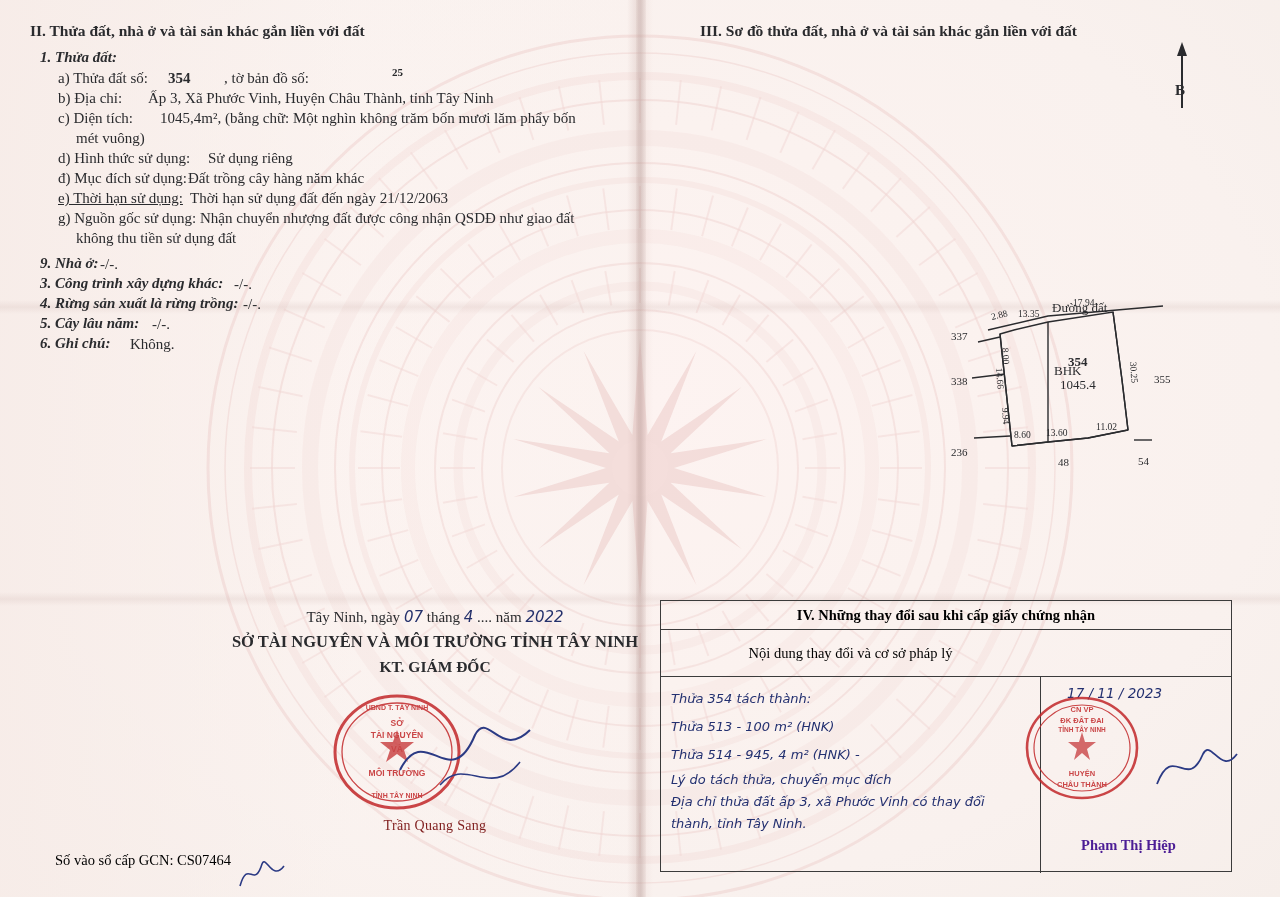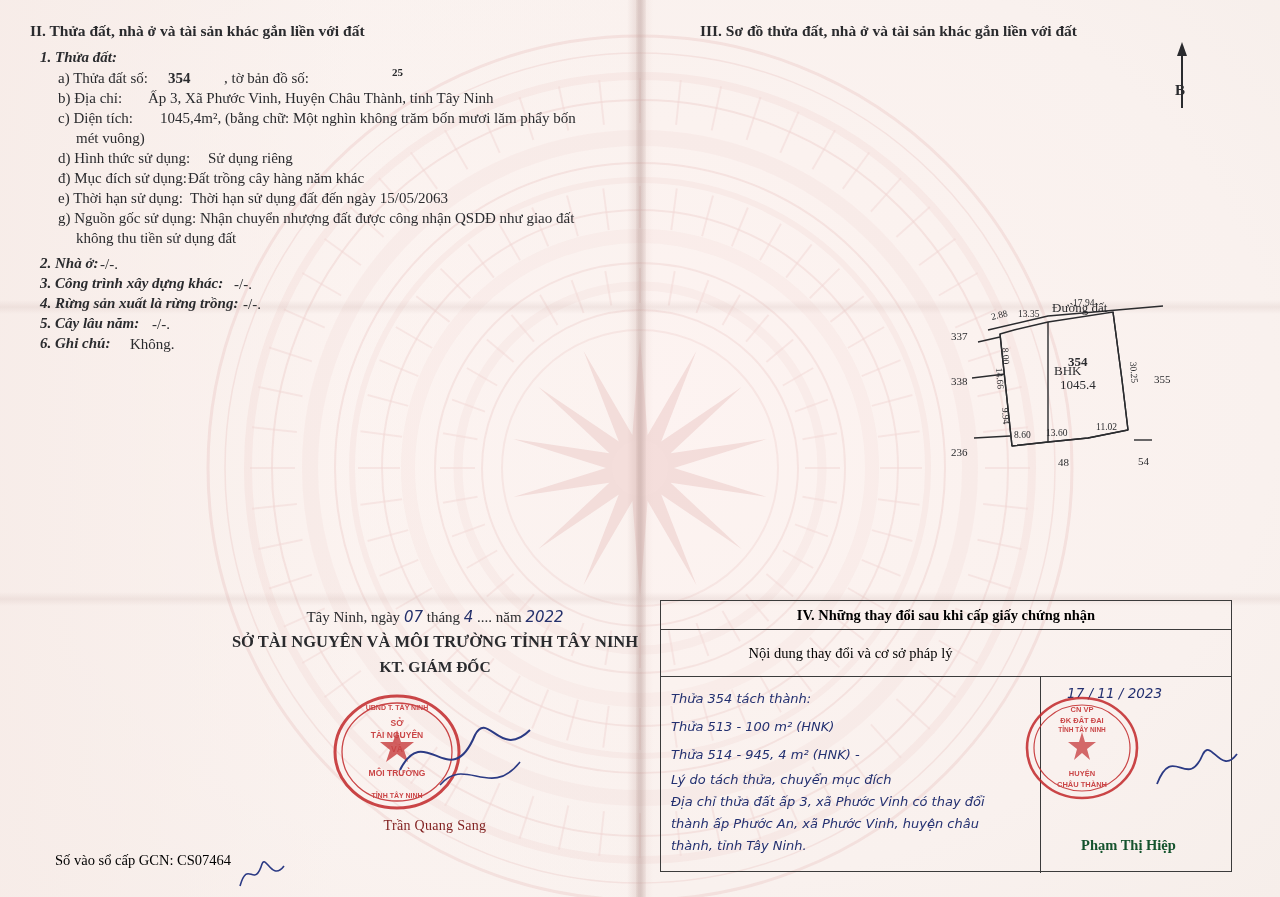--- a/index.html
+++ b/index.html
@@ -174,21 +174,21 @@
     left: 26px; top: 8px;
     font-family: "DejaVu Sans", sans-serif;
     color: #233070;
     font-style: italic;
     font-size: 13.5px;
   }
   .hand-sign {
     position: absolute;
     left: 40px; top: 160px;
     font-weight: bold;
-    color: #14532d;
+    color: #4c1d95;
     font-size: 14.5px;
     font-family: "Liberation Serif", serif;
   }
   .footer-left {
     position: absolute;
     left: 55px;
     top: 852px;
     font-size: 14.5px;
   }
   .ink {
@@ -399,28 +399,28 @@
   <div class="txt line" style="left:58px; top:110px;">c) Diện tích:</div>
   <div class="txt line" style="left:160px; top:110px;">1045,4m², (bằng chữ: Một nghìn không trăm bốn mươi lăm phẩy bốn</div>
   <div class="txt line" style="left:76px; top:130px;">mét vuông)</div>
 
   <div class="txt line" style="left:58px; top:150px;">d) Hình thức sử dụng:</div>
   <div class="txt line" style="left:208px; top:150px;">Sử dụng riêng</div>
 
   <div class="txt line" style="left:58px; top:170px;">đ) Mục đích sử dụng:</div>
   <div class="txt line" style="left:188px; top:170px;">Đất trồng cây hàng năm khác</div>
 
-  <div class="txt line" style="left:58px; top:190px;">e) Thời hạn sử dụng:</div>
-  <div class="txt line" style="left:190px; top:190px;">Thời hạn sử dụng đất đến ngày 15/05/2063</div>
+  <div class="txt line" style="left:58px; top:190px;text-decoration:underline;">e) Thời hạn sử dụng:</div>
+  <div class="txt line" style="left:190px; top:190px;">Thời hạn sử dụng đất đến ngày 21/12/2063</div>
 
   <div class="txt line" style="left:58px; top:210px;">g) Nguồn gốc sử dụng:</div>
   <div class="txt line" style="left:200px; top:210px;">Nhận chuyển nhượng đất được công nhận QSDĐ như giao đất</div>
   <div class="txt line" style="left:76px; top:230px;">không thu tiền sử dụng đất</div>
 
-  <div class="txt sec-it" style="left:40px; top:255px;">2. Nhà ở:</div>
+  <div class="txt sec-it" style="left:40px; top:255px;">9. Nhà ở:</div>
   <div class="txt line" style="left:100px; top:256px;">-/-.</div>
 
   <div class="txt sec-it" style="left:40px; top:275px;">3. Công trình xây dựng khác:</div>
   <div class="txt line" style="left:234px; top:276px;">-/-.</div>
 
   <div class="txt sec-it" style="left:40px; top:295px;">4. Rừng sản xuất là rừng trồng:</div>
   <div class="txt line" style="left:243px; top:296px;">-/-.</div>
 
   <div class="txt sec-it" style="left:40px; top:315px;text-align:center;">5. Cây lâu năm:</div>
   <div class="txt line" style="left:152px; top:316px;">-/-.</div>
@@ -528,21 +528,20 @@
     <div class="tbl-head">
       <div class="c1">Nội dung thay đổi và cơ sở pháp lý</div>
     </div>
     <div class="tbl-body">
       <div class="c1 hand-cell">
         <div>Thửa 354 tách thành:</div>
         <div>Thửa 513 - 100 m²   (HNK)</div>
         <div>Thửa 514 - 945, 4 m² (HNK) -</div>
         <div style="line-height:22px;">Lý do tách thửa, chuyển mục đích</div>
         <div style="line-height:22px;">Địa chỉ thửa đất ấp 3, xã Phước Vinh có thay đổi</div>
-        <div style="line-height:22px;">thành ấp Phước An, xã Phước Vinh, huyện châu</div>
         <div style="line-height:22px;">thành, tỉnh Tây Ninh.</div>
       </div>
       <div class="c2" style="position:relative;">
         <div class="hand-date">17 / 11 / 2023</div>
         <svg style="position:absolute;left:8px;top:18px;width:190px;height:130px;" viewBox="0 0 190 130"></svg>
         <svg style="position:absolute;left:110px;top:55px;width:90px;height:70px;" viewBox="0 0 90 70">
           <path class="ink" d="M6 52 C22 10, 36 60, 52 22 C60 6, 70 44, 86 22" stroke-width="1.8"></path>
         </svg>
         <div class="hand-sign">Phạm Thị Hiệp</div>
       </div>

